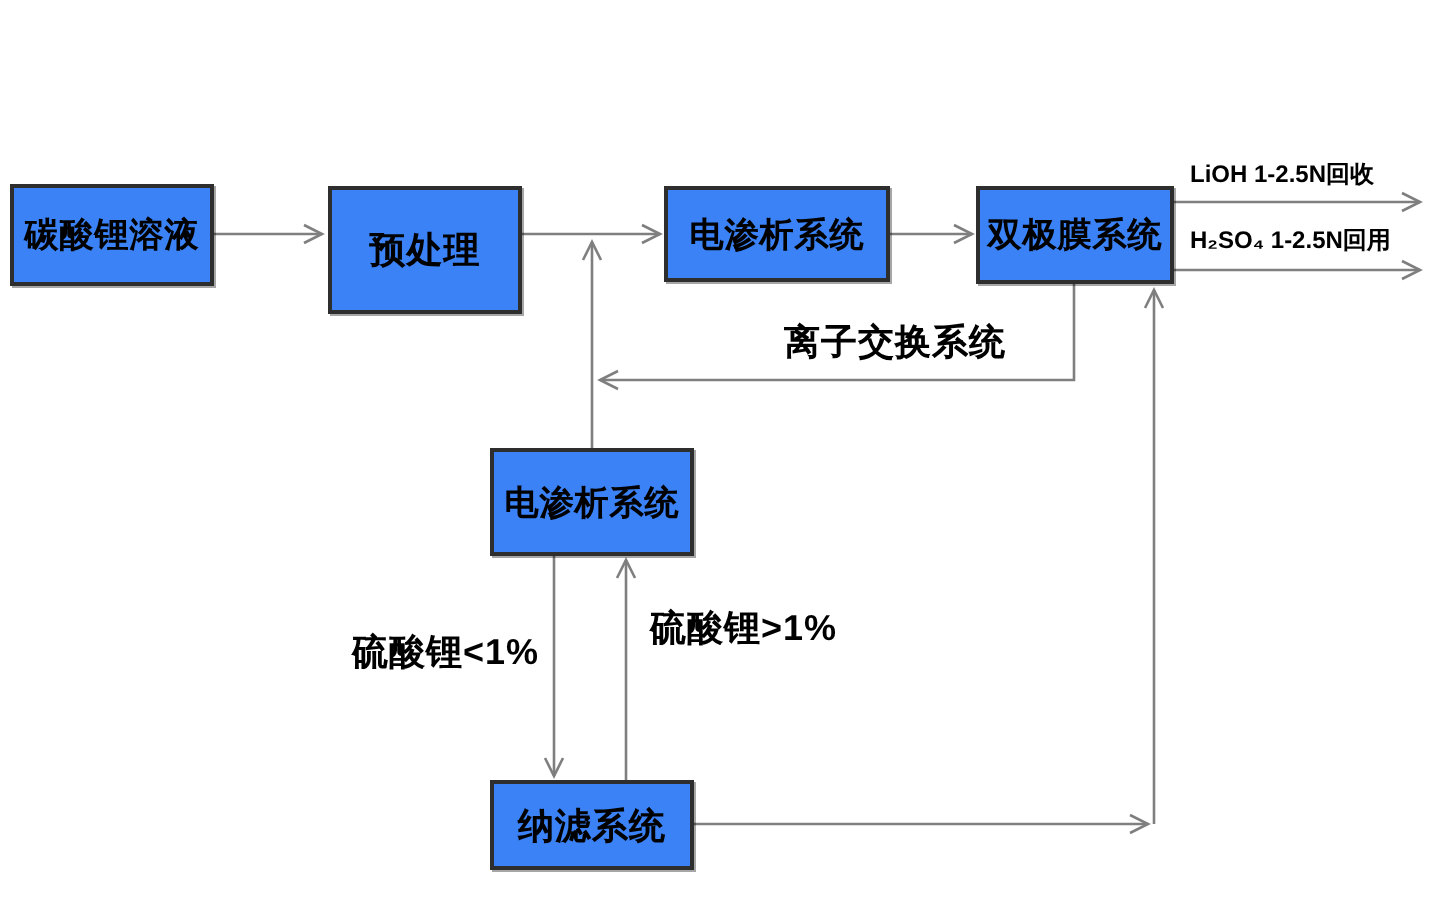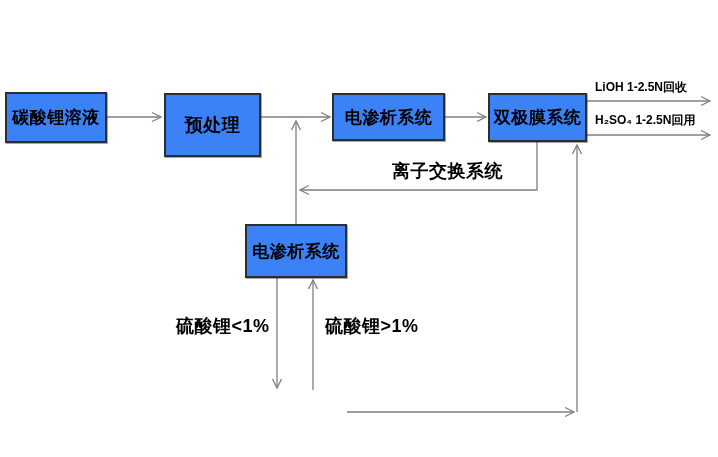--- a/index.html
+++ b/index.html
@@ -127,26 +127,29 @@
   </div>
 
   <div class="node" style="left:488px; top:93px; width:99px; height:49px;">
     <span style="font-size:17px;">双极膜系统</span>
   </div>
 
   <div class="node" style="left:245px; top:224px; width:102px; height:54px;">
     <span style="font-size:17px;">电渗析系统</span>
   </div>
 
+  <div class="node" style="left:245px; top:390px; width:102px; height:45px;">
+    <span>纳滤系统</span>
+  </div>
 
 
 
   <div class="flabel" style="left:392px; top:159px;">离子交换系统</div>
 
   <div class="flabel" style="left:176px; top:314px;">硫酸锂&lt;1%</div>
 
-  <div class="flabel" style="left:325px; top:314px;">硫酸锂&gt;1%</div>
+  <div class="flabel" style="left:325px; top:302px;">硫酸锂&gt;1%</div>
 
   <div class="flabel out-label" style="left:595px; top:79px;">LiOH 1-2.5N回收</div>
 
   <div class="flabel out-label" style="left:595px; top:112px;">H₂SO₄ 1-2.5N回用</div>
 
 </div>
 
 </body></html>

